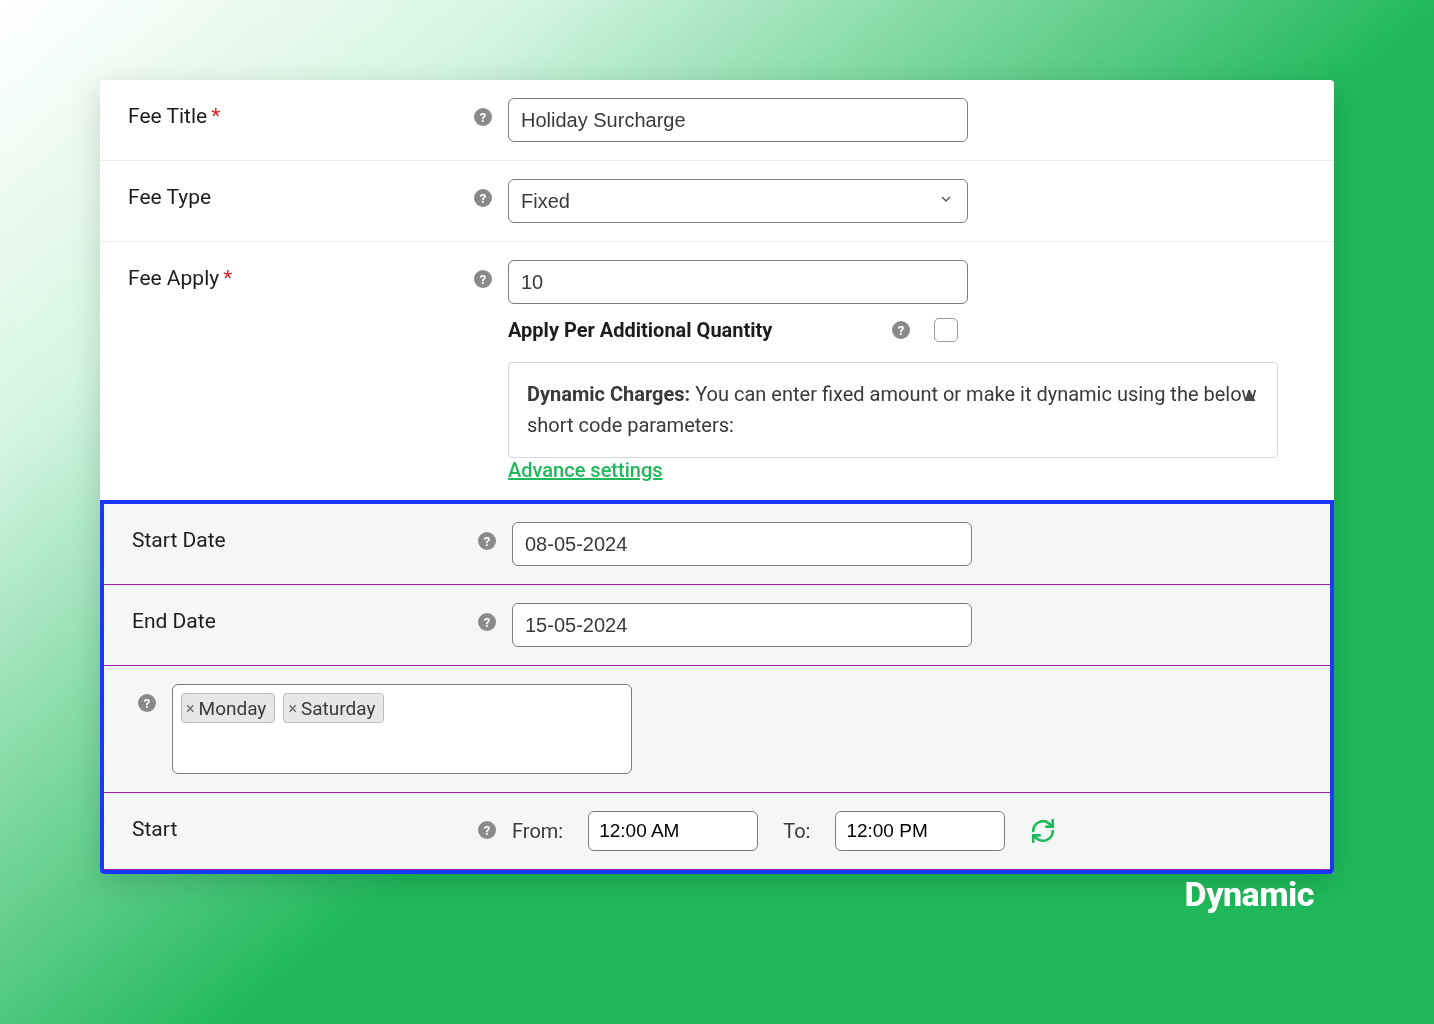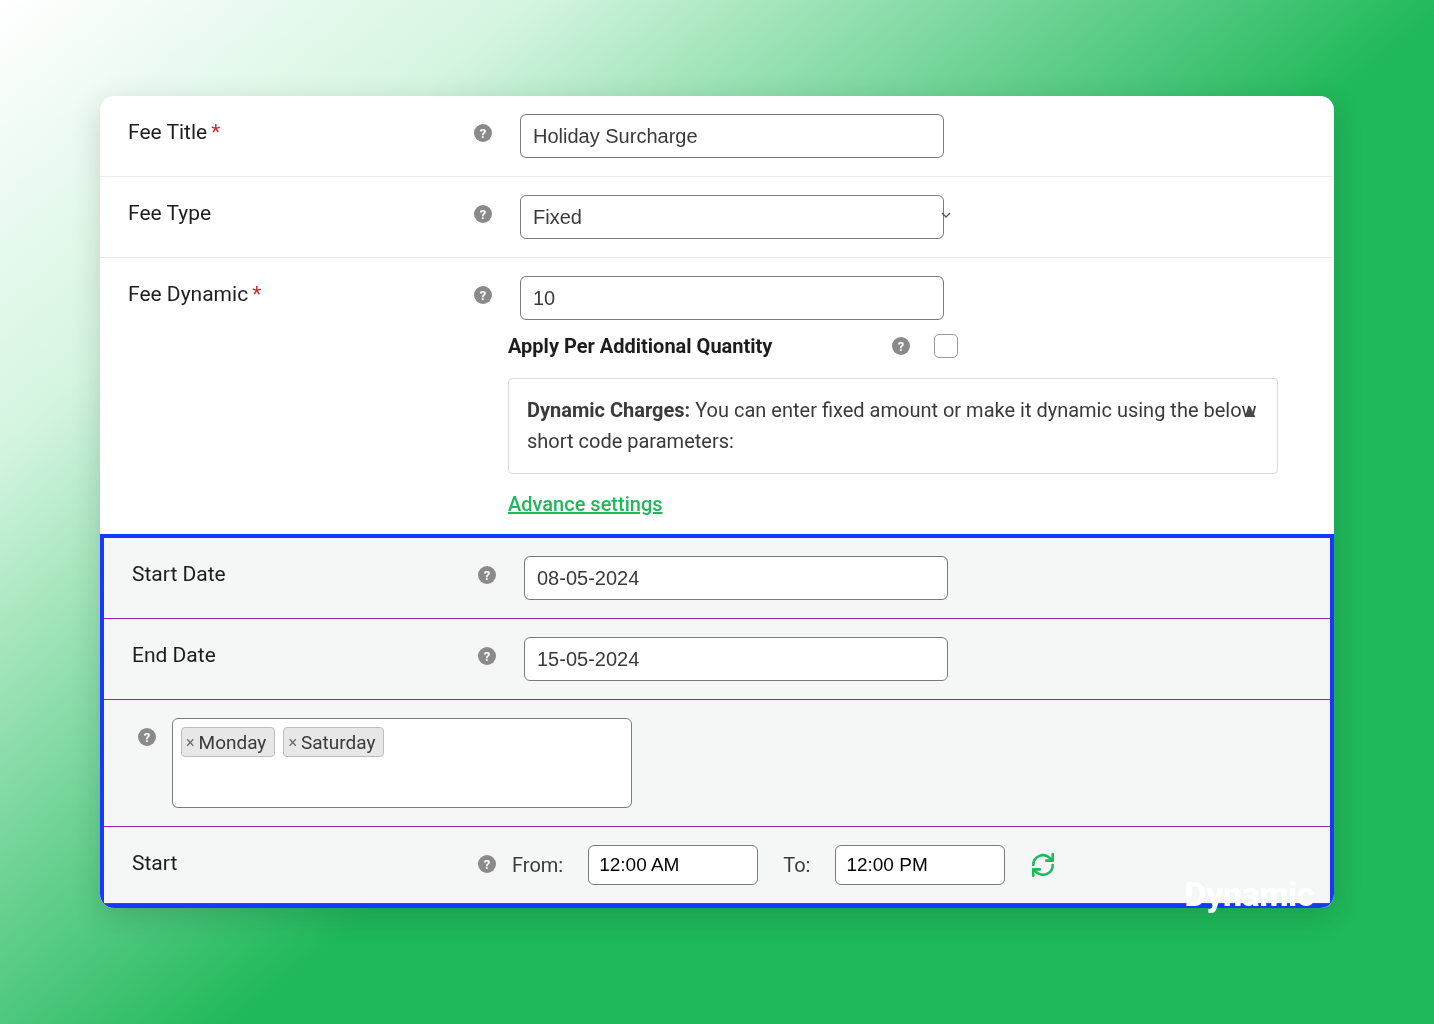--- a/index.html
+++ b/index.html
@@ -7,25 +7,25 @@
   body {
     font-family: -apple-system, BlinkMacSystemFont, "Segoe UI", Roboto, Helvetica, Arial, sans-serif;
     background: linear-gradient(140deg, #ffffff 0%, #d4f5e0 20%, #1fb85a 55%, #1fb85a 100%);
     width: 1434px;
     height: 1024px;
     position: relative;
     overflow: hidden;
   }
   .card {
     position: absolute;
-    top: 96px;
+    top: 80px;
     left: 100px;
     right: 100px;
     background: #fff;
-    border-radius: 14px;
+    border-radius: 4px;
     box-shadow: 0 8px 30px rgba(0,0,0,0.15);
     overflow: hidden;
   }
   .row {
     display: flex;
     align-items: flex-start;
     padding: 18px 28px;
     border-bottom: 1px solid #eceded;
   }
   .row.noborder { border-bottom: none; }
@@ -53,29 +53,28 @@
     color: #fff;
     font-size: 13px;
     font-weight: 700;
     display: inline-flex;
     align-items: center;
     justify-content: center;
     line-height: 1;
   }
   .input-col { flex: 1; padding-left: 10px; }
   .text-input, .select-input {
-    width: 424px;
+    width: 460px;
     height: 44px;
     border: 1px solid #7b7b7b;
     border-radius: 6px;
     padding: 0 12px;
     font-size: 20px;
     color: #3a3a3a;
     background: #fff;
-    margin-left: 12px;
   }
   .select-wrap {
     position: relative;
     width: 460px;
   }
   .select-wrap .chev {
     position: absolute;
     right: 14px;
     top: 50%;
     transform: translateY(-50%);
@@ -114,21 +113,20 @@
   .info-box b { font-weight: 700; }
   .info-box .caret {
     position: absolute;
     right: 18px;
     top: 18px;
     color: #4a4a4a;
     font-size: 18px;
   }
   .adv-link {
     display: inline-block;
-    margin-top: 18px;
     color: #1fb85a;
     font-size: 20px;
     text-decoration: underline;
     font-weight: 500;
   }
   .highlight-block {
     border: 4px solid #1838ff;
     background: #f5f6f6;
   }
   .highlight-block .row {
@@ -220,21 +218,21 @@
           <svg width="16" height="16" viewBox="0 0 24 24" fill="none" stroke="currentColor" stroke-width="2">
               <polyline points="6 9 12 15 18 9"></polyline>
             </svg>
         </span>
       </div>
     </div>
   </div>
 
   <div class="row noborder">
     <div class="label-col">
-      <span>Fee Dynamic</span>
+      <span>Fee Apply</span>
         <span class="req">*</span>
     </div>
     <div class="help-col">
         <span class="help-icon">?</span>
       </div>
     <div class="input-col">
       <input class="text-input" type="text" value="10" style="">
       <div class="sub-row">
         <span class="sub-label">Apply Per Additional Quantity</span>
         <span class="help-icon">?</span>

